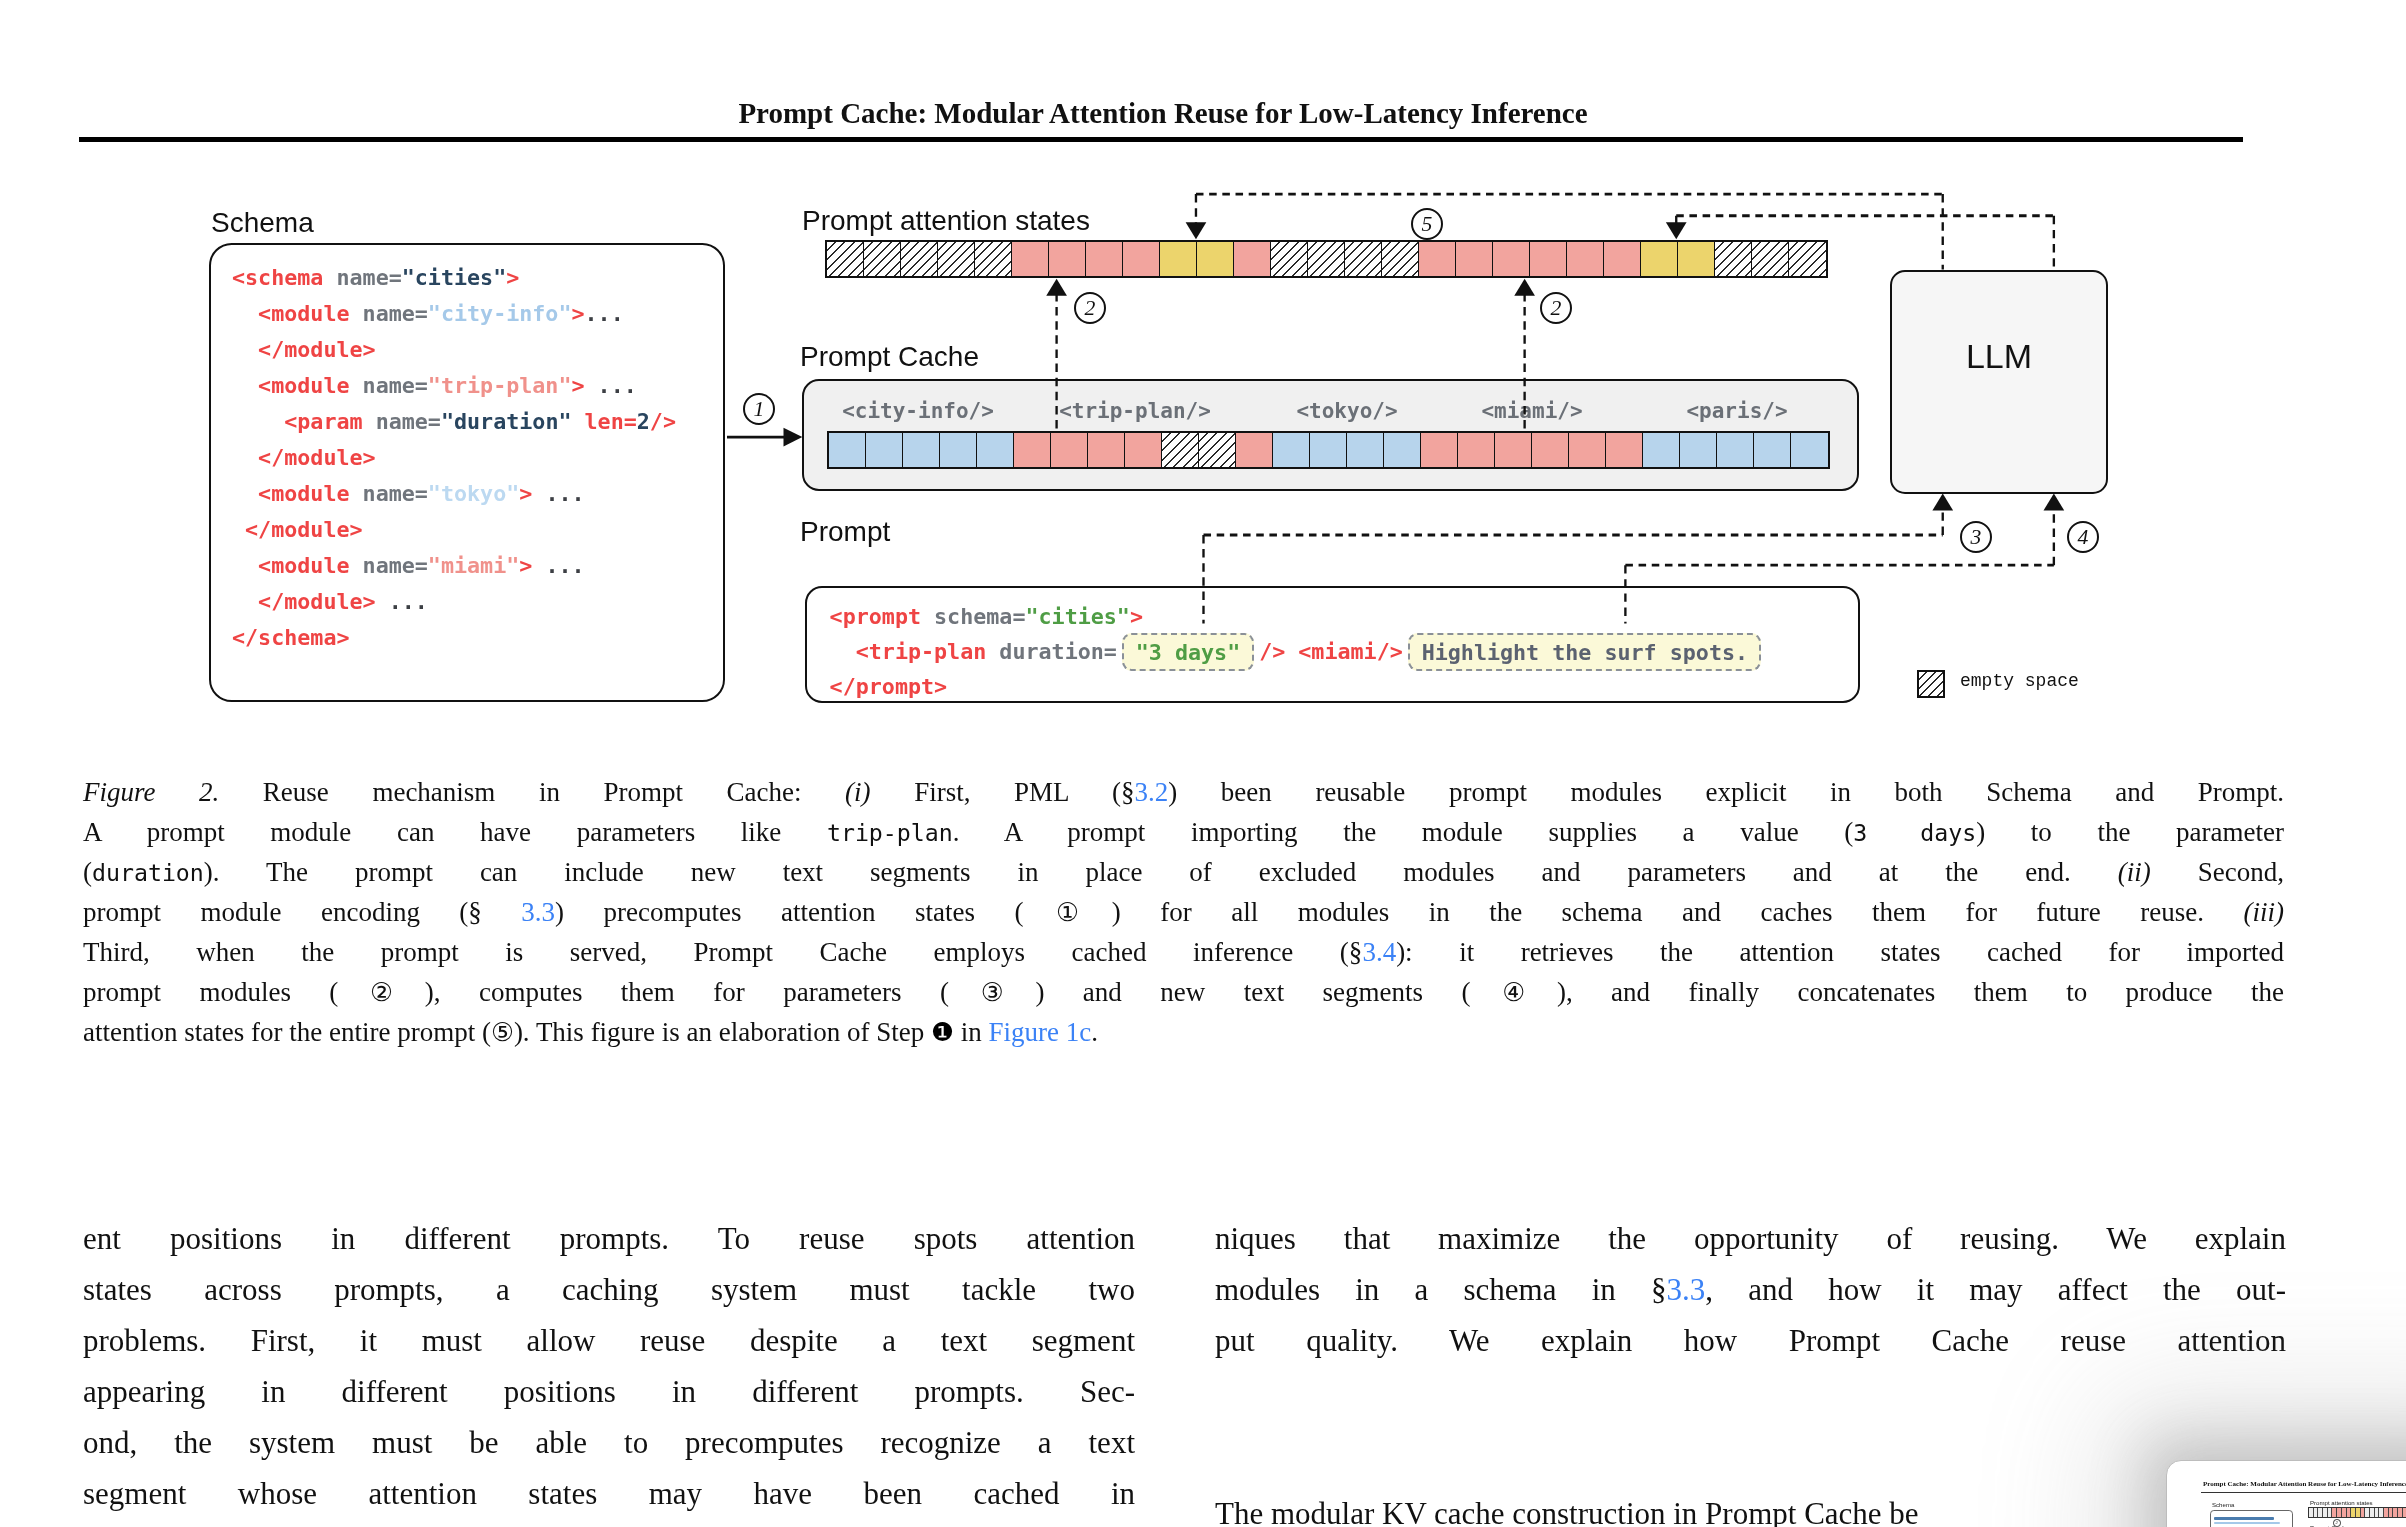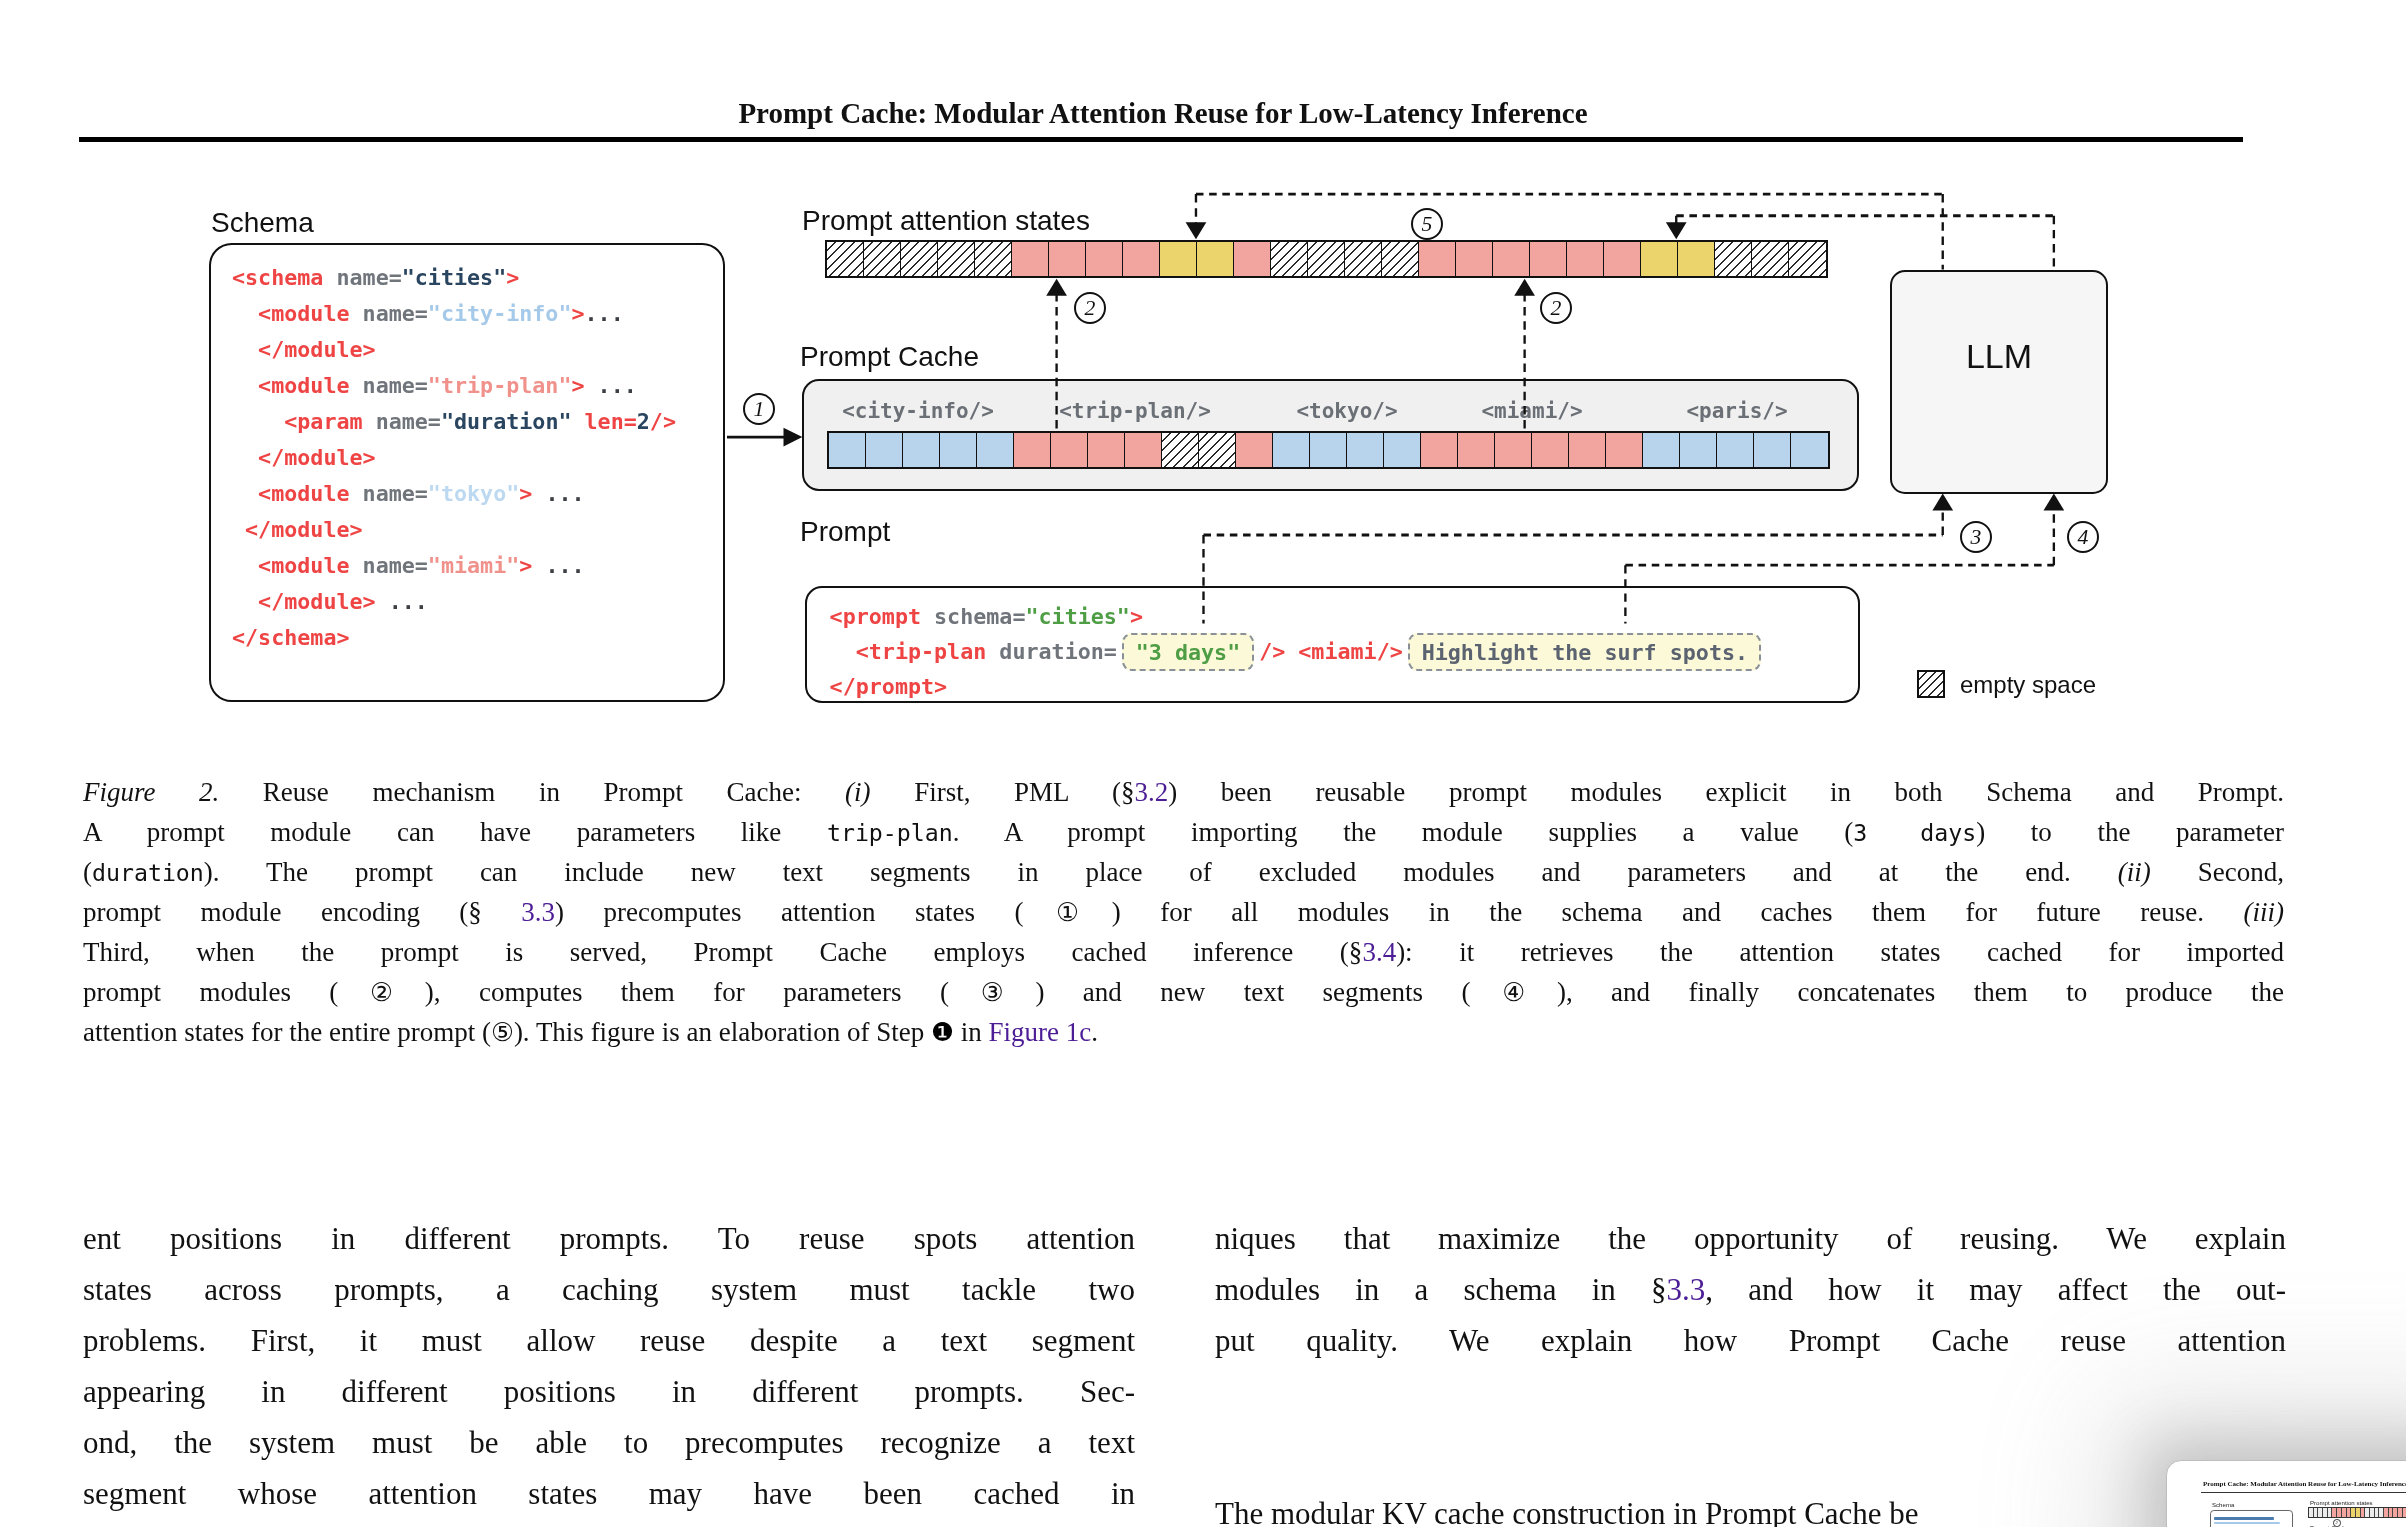--- a/index.html
+++ b/index.html
@@ -53,29 +53,29 @@
   .prompt-code{position:absolute;left:22.6px;top:11.3px;font-size:21.7px;line-height:35px;}
   .prompt-code .code-line{height:35px;}
   .hlbox{background:#fbf9d8;border:2.4px dashed #8a9098;border-radius:9.4px;padding:4.7px 11.3px;margin:0 5.6px;}
   .circle{position:absolute;width:32px;height:32px;border:2.4px solid #111;border-radius:50%;background:#fff;
           font-family:"Liberation Serif",serif;font-style:italic;font-size:21.7px;color:#111;
           display:flex;align-items:center;justify-content:center;z-index:5;box-sizing:border-box;}
   .mk1{left:743px;top:393px;} .mk2a{left:1074px;top:292px;} .mk2b{left:1540px;top:292px;}
   .mk3{left:1960px;top:521px;} .mk4{left:2067px;top:521px;} .mk5{left:1411px;top:208px;}
   .legend-swatch{position:absolute;left:1917px;top:670px;width:28px;height:28px;border:2.4px solid #111;
           background:repeating-linear-gradient(135deg,#ffffff 0 4.7px,#2a2a2a 4.7px 6.1px);box-sizing:border-box;}
-  .legend-label{position:absolute;left:1960px;top:671px;font-family:Liberation Sans, sans-serif;font-size:24px;}
+  .legend-label{position:absolute;left:1960px;top:671px;font-family:Liberation Mono, monospace;font-size:18px;}
   .connectors{position:absolute;left:0;top:0;z-index:4;pointer-events:none;}
   
   .caption{position:absolute;left:83px;top:772px;width:2201px;font-size:27px;}
   .cap-line{height:40px;line-height:40px;text-align:justify;text-align-last:justify;}
   .cap-line.last{text-align-last:left;}
   .seg-i{font-style:italic;}
   .seg-tt{font-family:"DejaVu Sans Mono",monospace;font-size:0.86em;}
-  .seg-a{color:#4c1d95;}
+  .seg-a{color:#3b82f6;}
   .seg-circ{font-family:"DejaVu Sans",sans-serif;font-size:0.95em;}
   .seg-circf{font-family:"DejaVu Sans",sans-serif;font-size:0.95em;color:#000;}
   
   .col{position:absolute;font-size:31px;}
   .col-left{left:83px;top:1213px;width:1052px;}
   .col-right{left:1215px;top:1213px;width:1071px;}
   .col-right2{left:1215px;top:1488px;width:1071px;}
   .body-line{height:51px;line-height:51px;text-align:justify;text-align-last:justify;}
   .body-line.last{text-align-last:left;}
   

